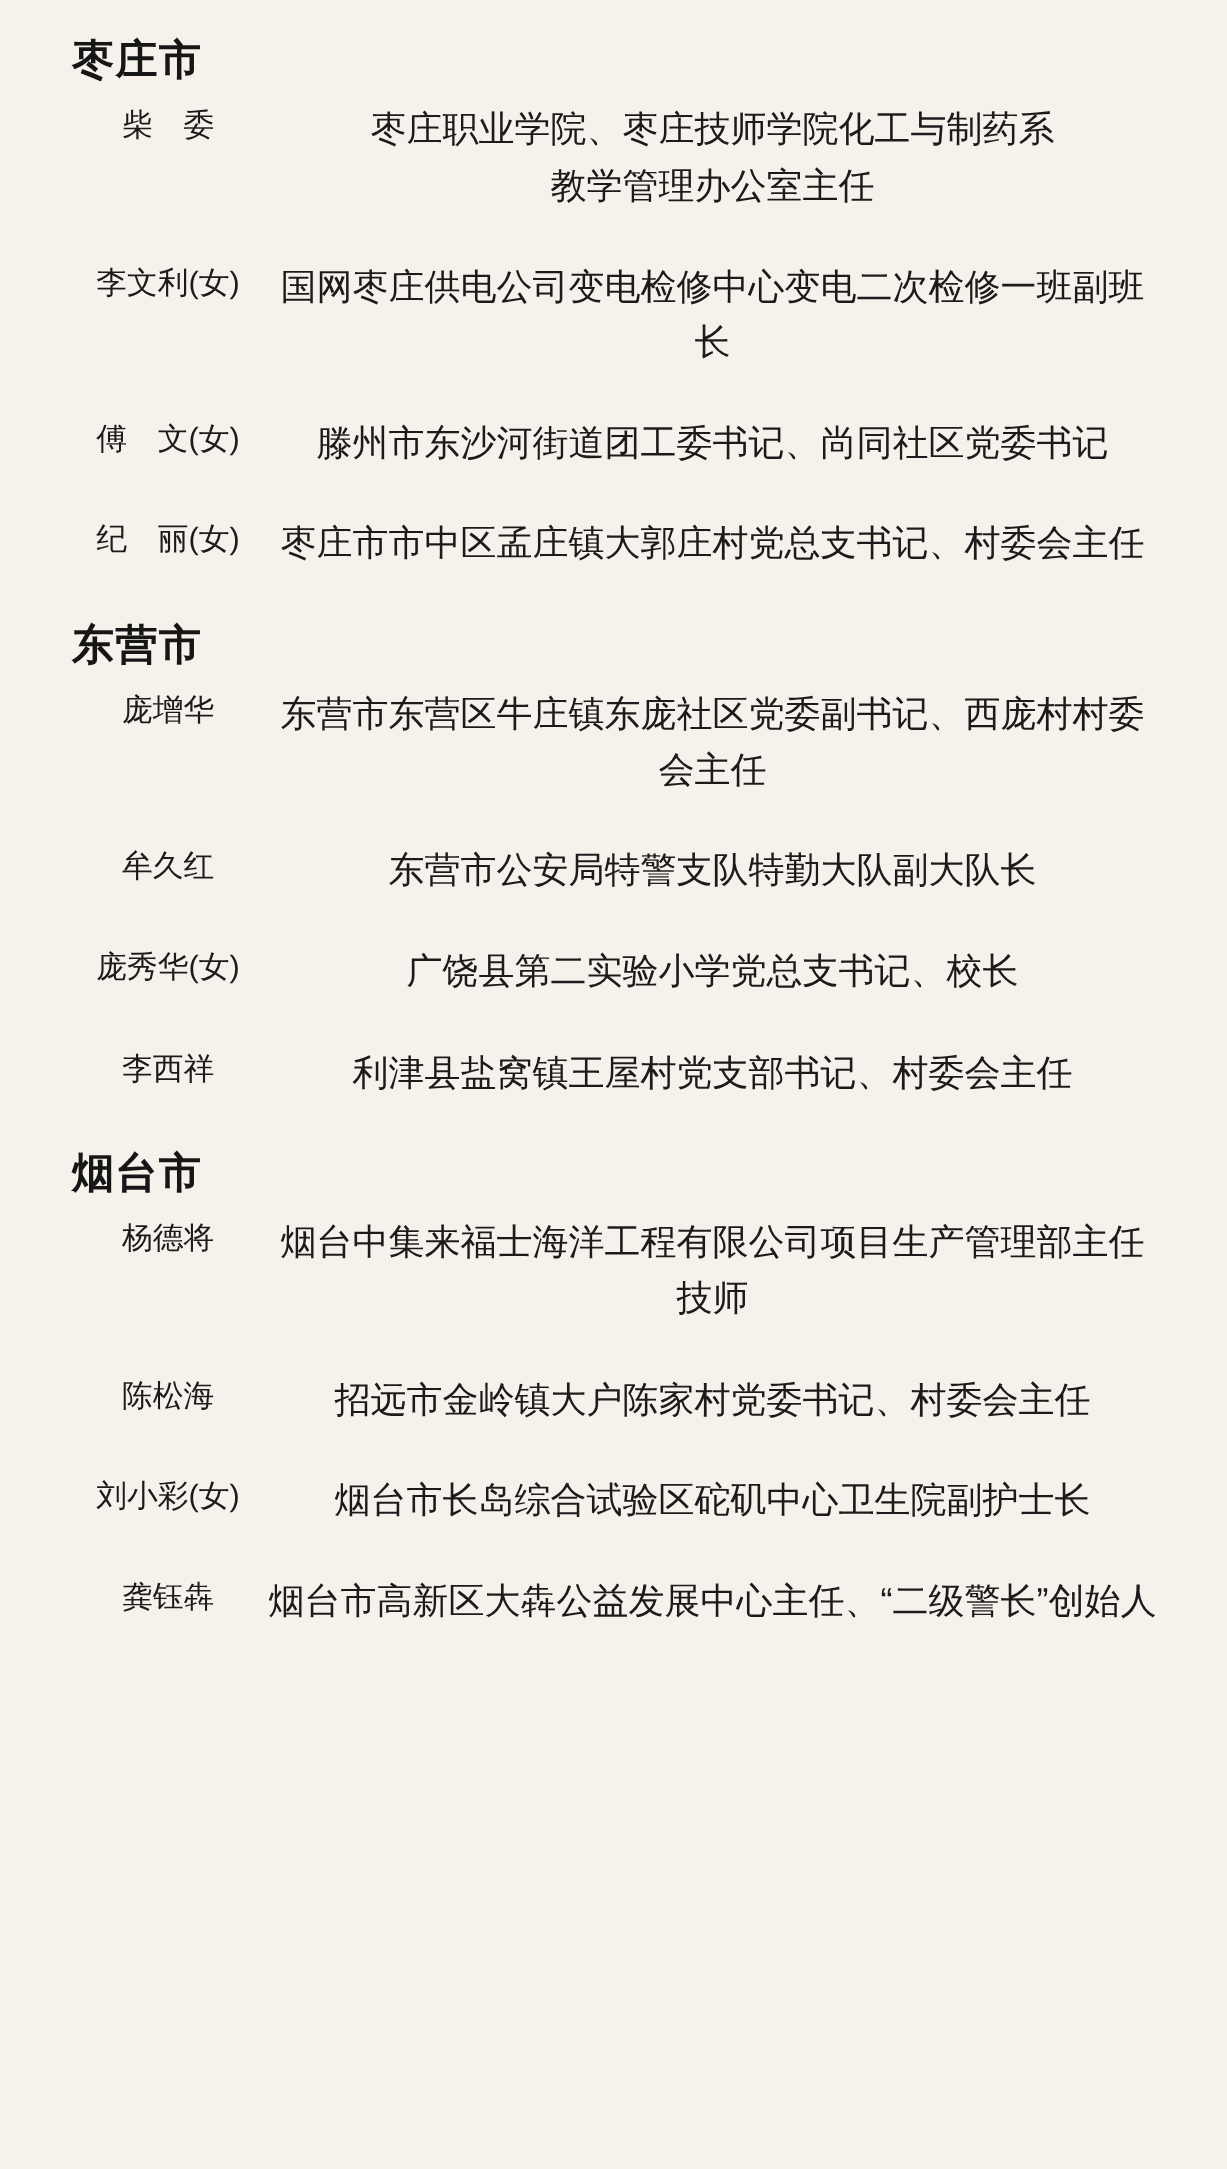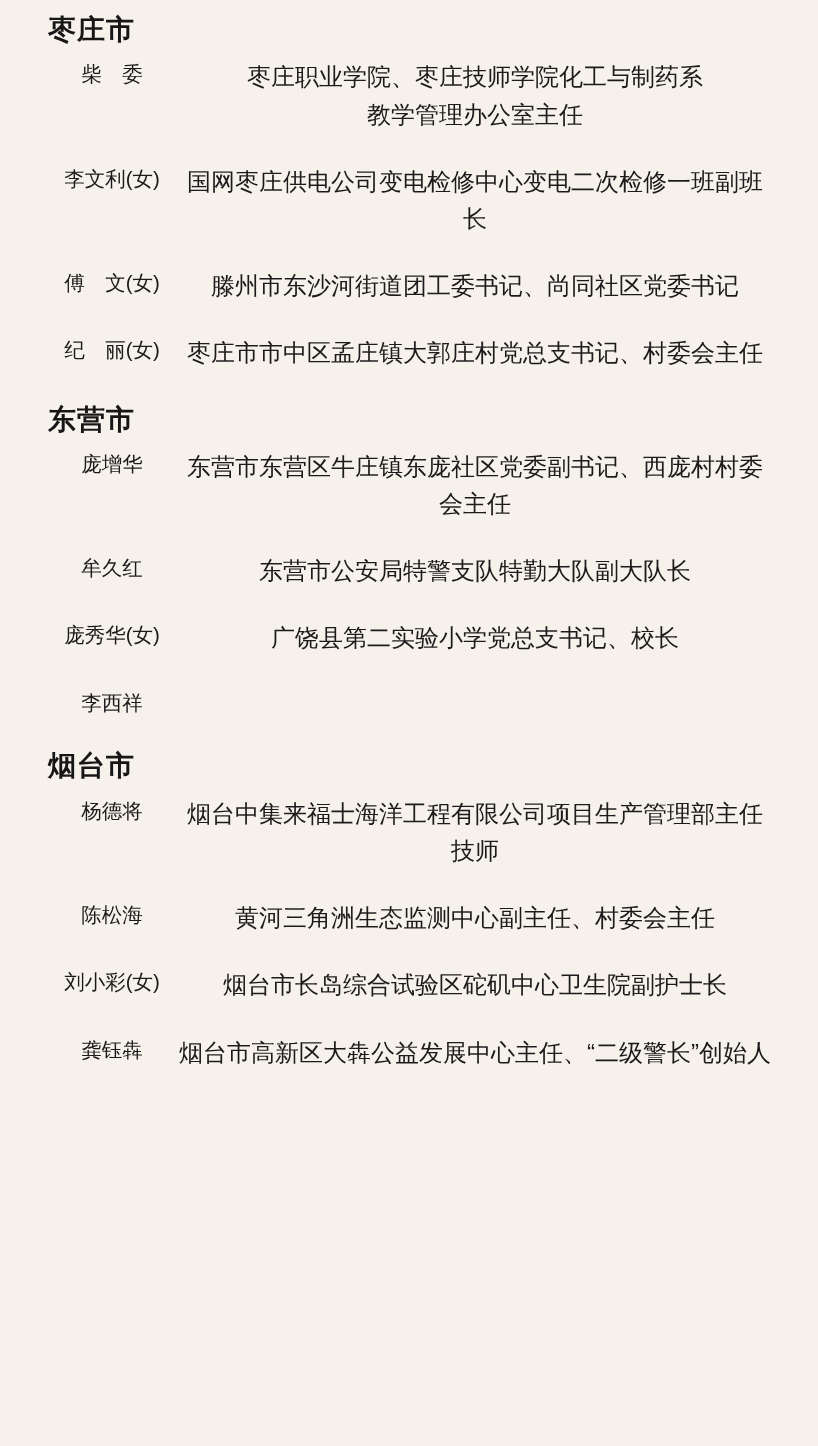--- a/index.html
+++ b/index.html
@@ -26,21 +26,21 @@
   }
   .section-title {
     font-size: 28px;
     font-weight: bold;
     letter-spacing: 1px;
     color: #161616;
     margin: 16px 0 10px 4px;
     line-height: 1.3;
   }
   .section:first-child .section-title {
-    margin-top: 4px;
+    margin-top: 14px;
   }
   .entry {
     display: flex;
     align-items: flex-start;
     margin: 0 0 30px 0;
     line-height: 1.55;
     text-align: center;
   }
   .name {
     flex: 0 0 auto;
@@ -92,31 +92,32 @@
         <div class="entry">
           <div class="name">牟久红</div>
           <div class="desc">东营市公安局特警支队特勤大队副大队长</div>
         </div>
         <div class="entry">
           <div class="name">庞秀华(女)</div>
           <div class="desc">广饶县第二实验小学党总支书记、校长</div>
         </div>
         <div class="entry">
           <div class="name">李西祥</div>
+          <div class="desc">利津县盐窝镇王屋村党支部书记、村委会主任</div>
         </div>
       </div>
       <div class="section">
         <div class="section-title">烟台市</div>
         <div class="entry">
           <div class="name">杨德将</div>
           <div class="desc">烟台中集来福士海洋工程有限公司项目生产管理部主任技师</div>
         </div>
         <div class="entry">
           <div class="name">陈松海</div>
-          <div class="desc">黄河三角洲生态监测中心副主任、村委会主任</div>
+          <div class="desc">招远市金岭镇大户陈家村党委书记、村委会主任</div>
         </div>
         <div class="entry">
           <div class="name">刘小彩(女)</div>
           <div class="desc">烟台市长岛综合试验区砣矶中心卫生院副护士长</div>
         </div>
         <div class="entry">
           <div class="name">龚钰犇</div>
           <div class="desc">烟台市高新区大犇公益发展中心主任、“二级警长”创始人</div>
         </div>
       </div>

